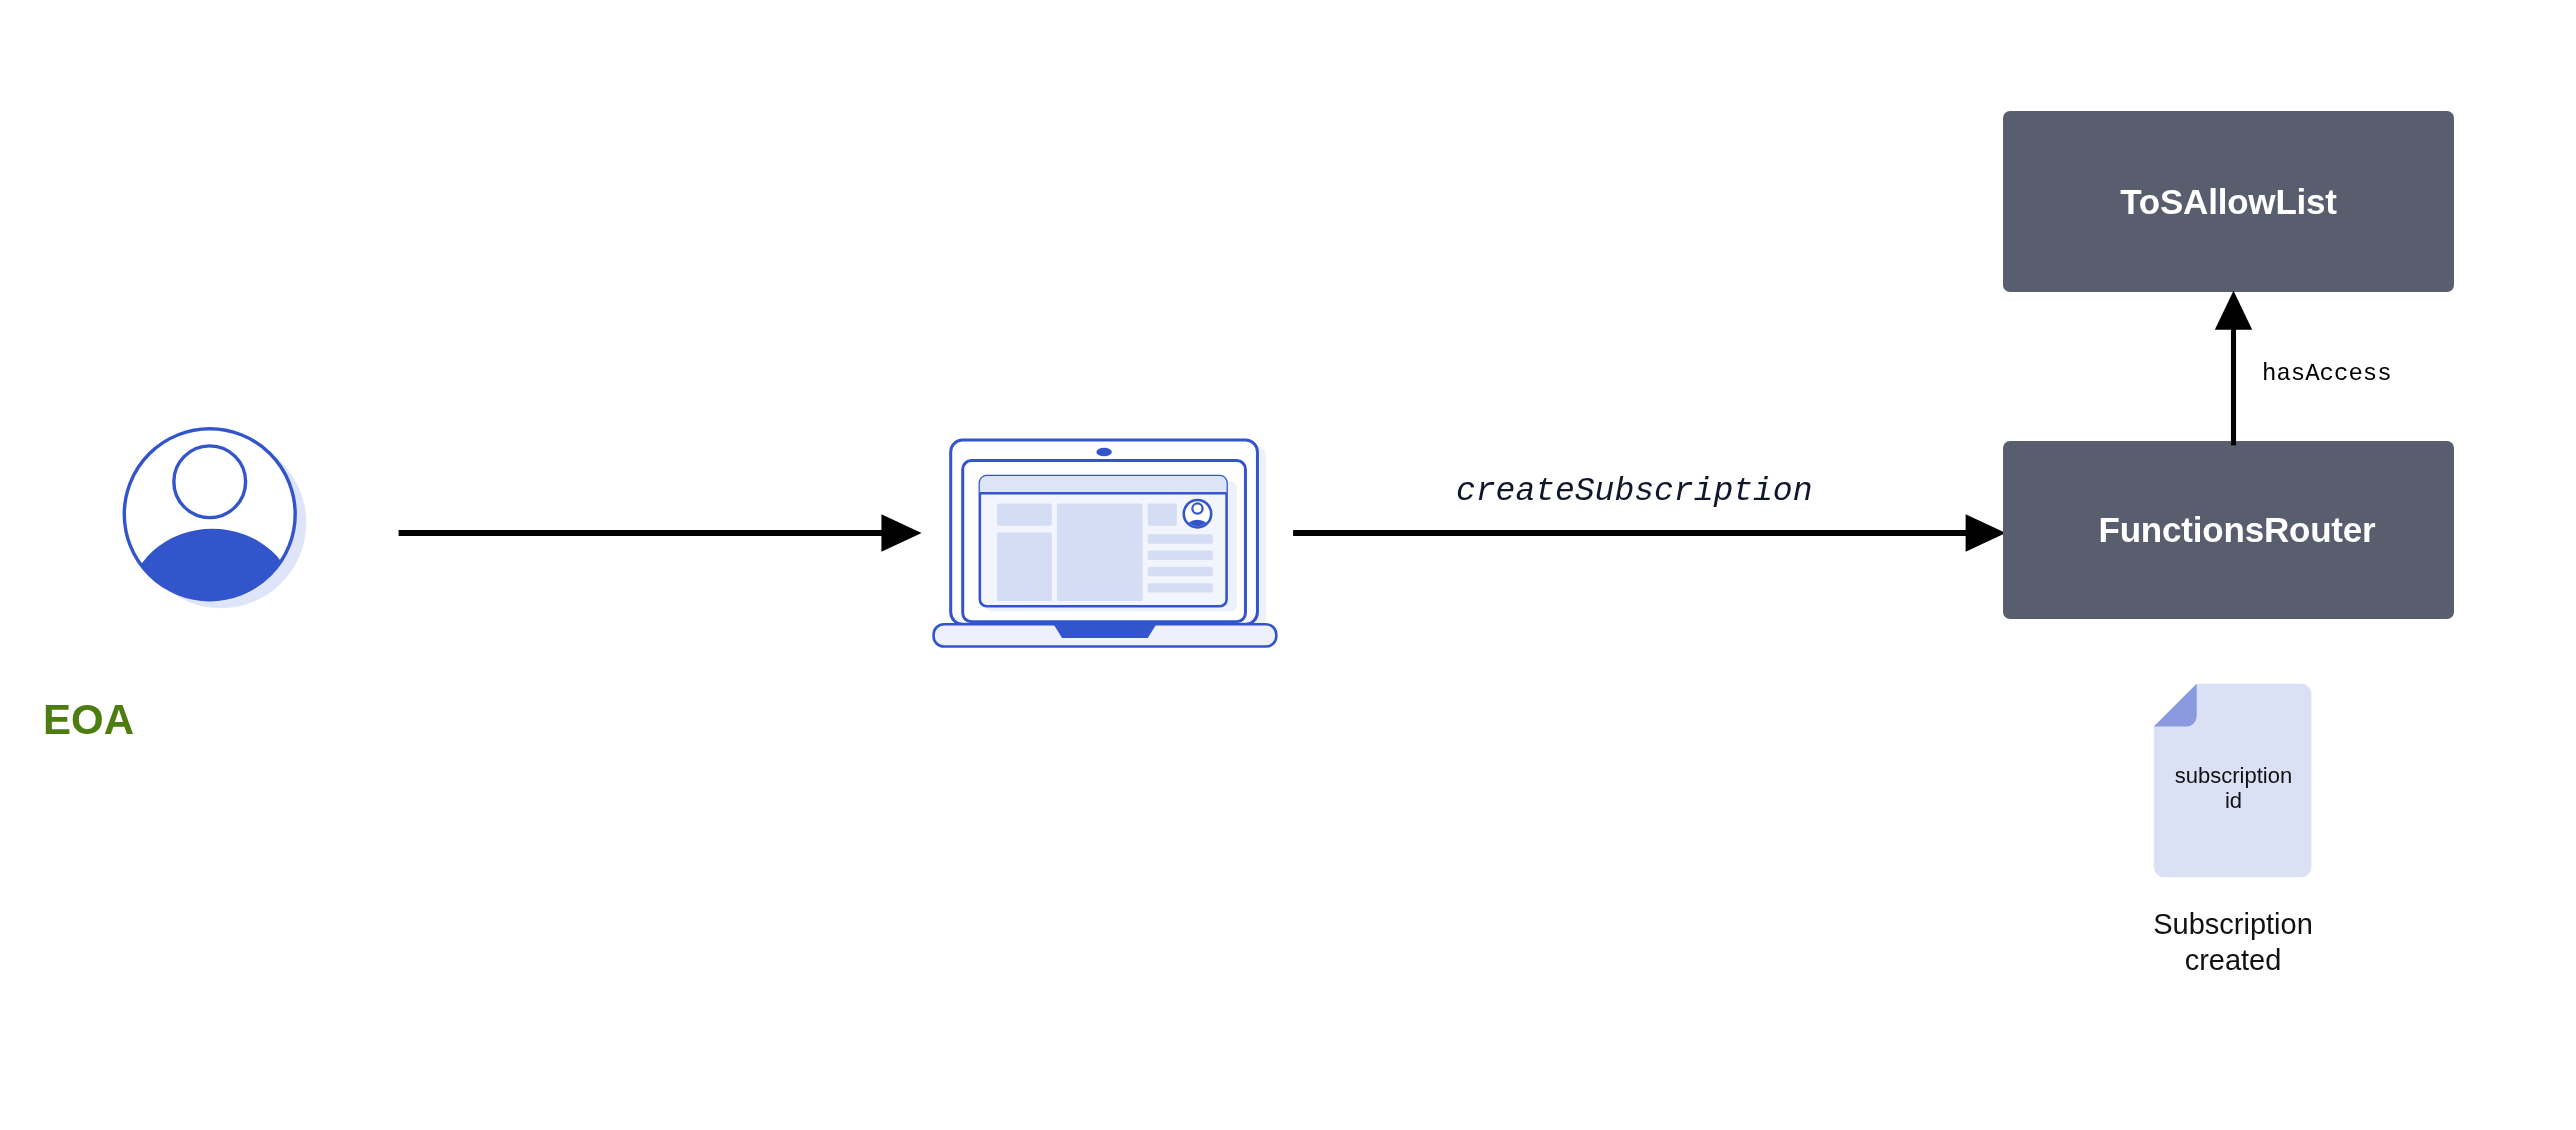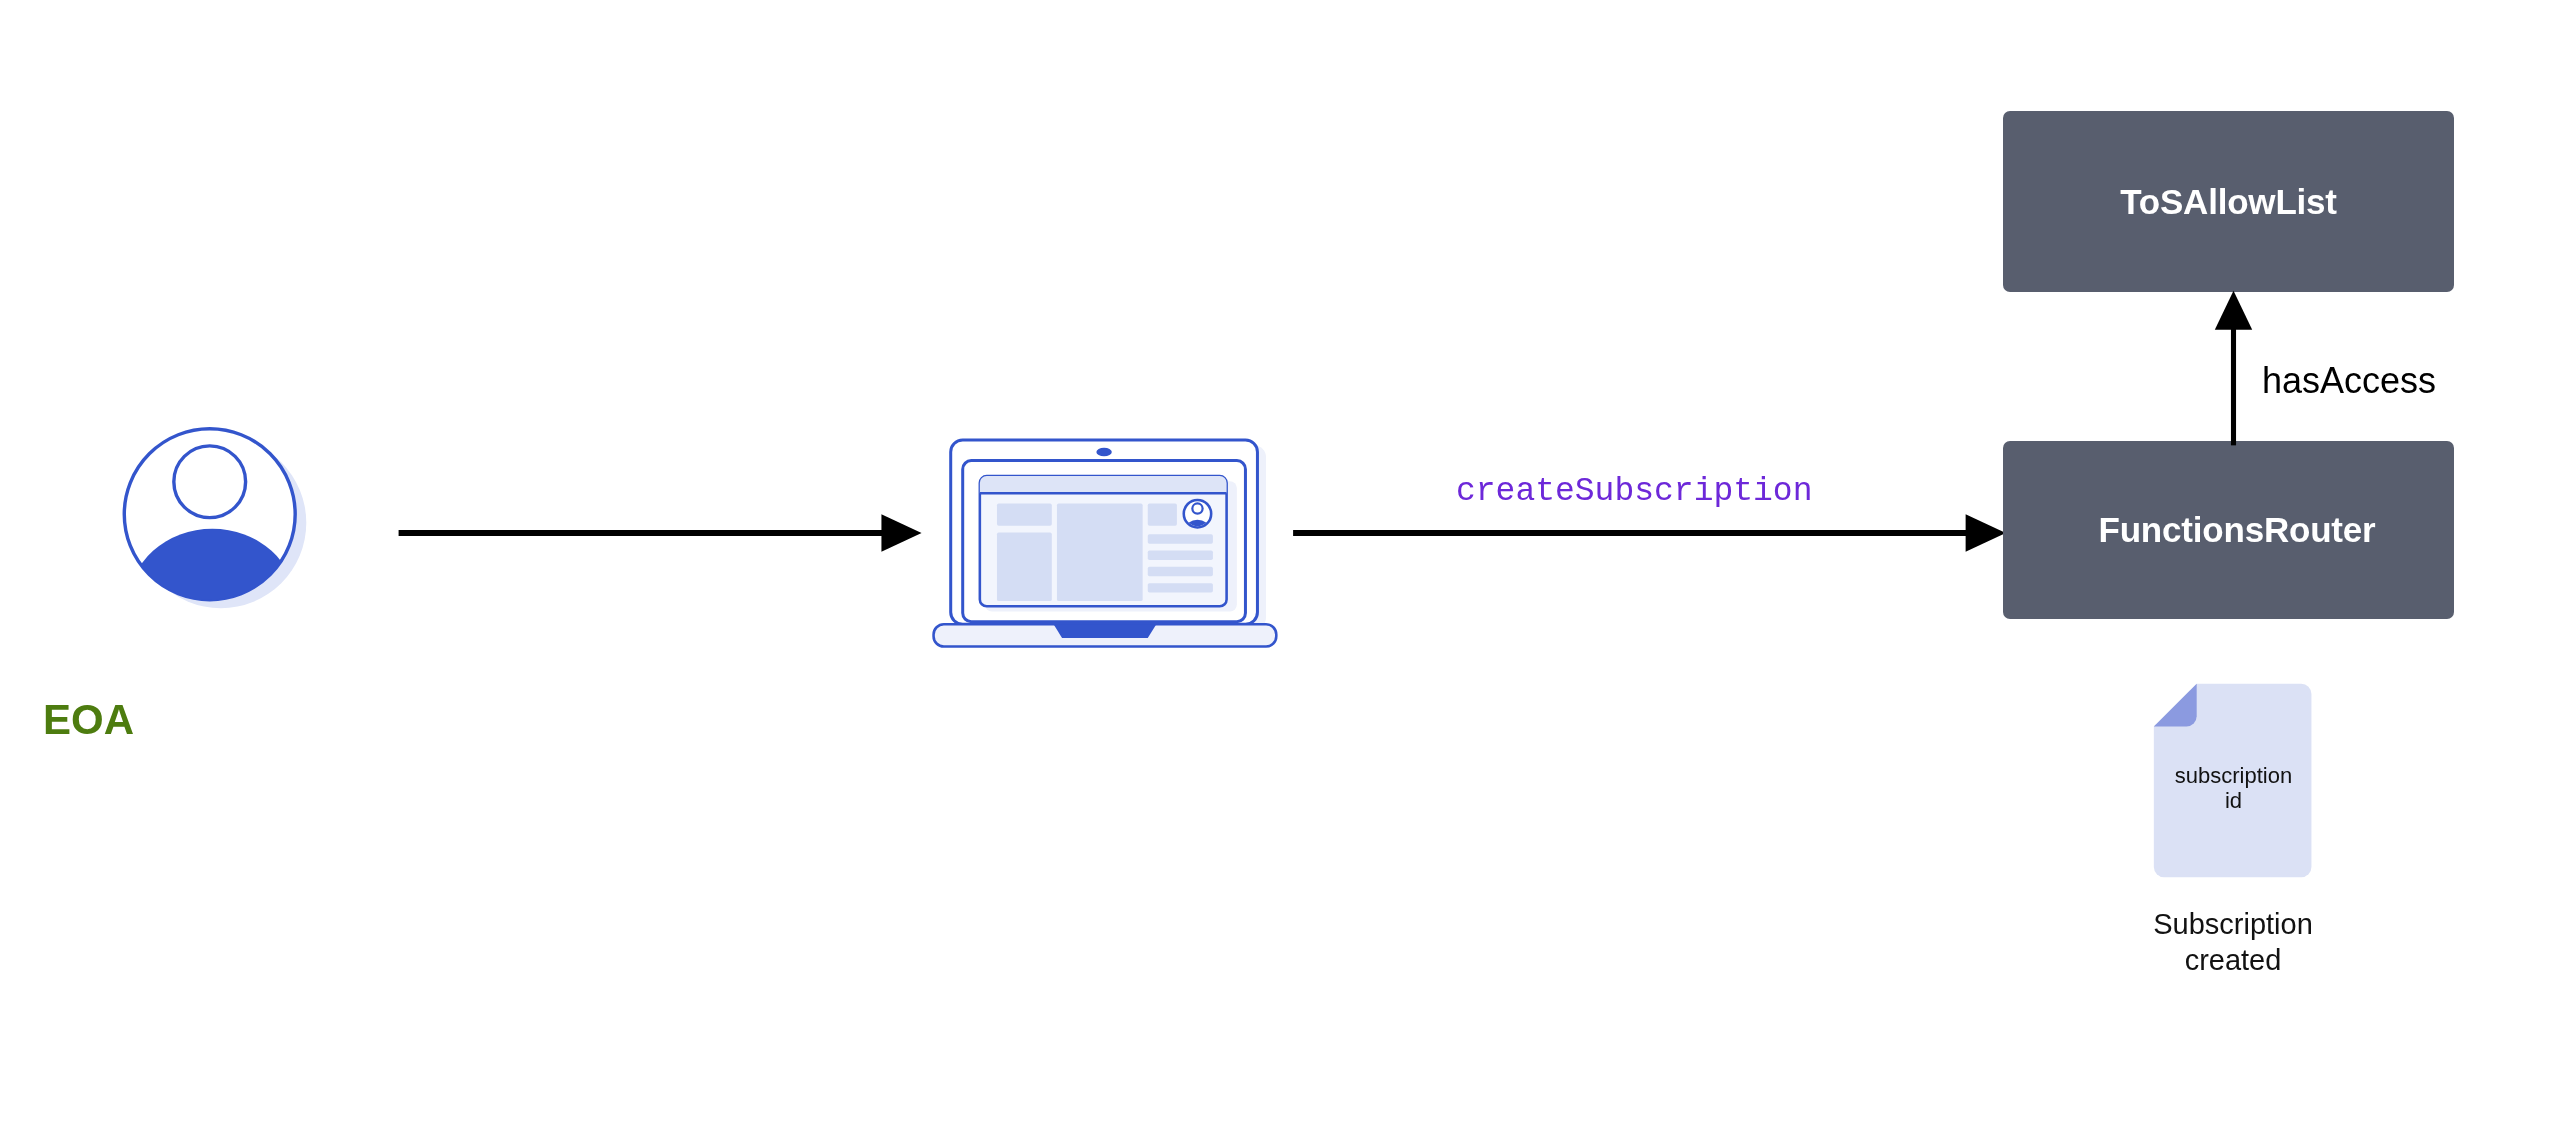--- a/index.html
+++ b/index.html
@@ -52,27 +52,28 @@
   }
 
   
   .arrow-svg { position: absolute; overflow: visible; }
 
   
   .edge-label-mono {
     position: absolute;
     font-family: "Liberation Mono", monospace;
     font-size: 33px;
-    color: #6d28d9;
-    white-space: nowrap;
+    color: #0f172a;
+    white-space: nowrap;
+    font-style: italic;
   }
   .edge-label-sans {
     position: absolute;
-    font-family: Liberation Sans, sans-serif;
-    font-size: 36px;
+    font-family: Liberation Mono, monospace;
+    font-size: 24px;
     color: #000000;
     white-space: nowrap;
   }
 
   
   #subscription-doc {
     position: absolute;
     left: 2152px;
     top: 682px;
     width: 163px;

